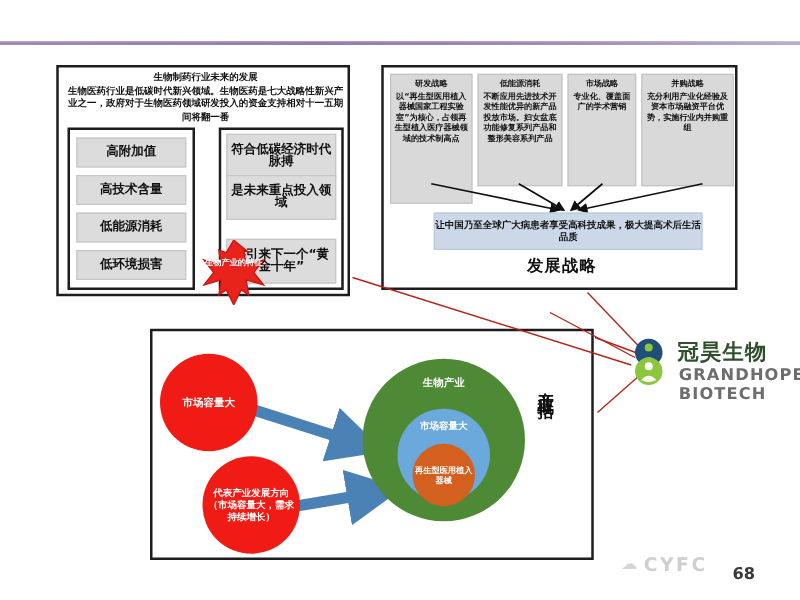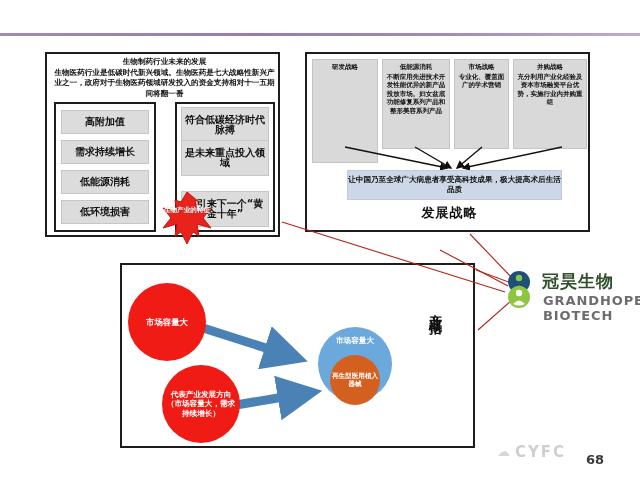--- a/index.html
+++ b/index.html
@@ -154,21 +154,21 @@
 
   <div class="panel" id="panel-left">
 
     <div class="lead">
       <span class="t1">生物制药行业未来的发展</span>
       <span>生物医药行业是低碳时代新兴领域。生物医药是七大战略性新兴产业之一，政府对于生物医药领域研发投入的资金支持相对十一五期间将翻一番</span>
     </div>
 
     <div id="inner-left">
       <div class="grey-chip c0">高附加值</div>
-      <div class="grey-chip c1">需求持续增长</div>
+      <div class="grey-chip c1">高技术含量</div>
       <div class="grey-chip c2">低能源消耗</div>
       <div class="grey-chip c3">低环境损害</div>
     </div>
 
     <div id="inner-right">
       <div class="grey-chip c0">符合低碳经济时代脉搏</div>
       <div class="grey-chip c1">是未来重点投入领域</div>
       <div class="grey-chip c2">将引来下一个“黄金十年”</div>
     </div>
 
@@ -177,20 +177,21 @@
         <polygon points="28,0 40,10 36,8 38,20 52,16 44,26 52,36 38,32 40,44 34,40 28,52 22,40 16,44 18,32 4,36 12,26 4,16 18,20 16,8 22,10" fill="#e8231c" stroke="#c21610" stroke-width="1"></polygon>
       </svg>
       <div class="sb-label">生物产业的特征</div>
     </div>
   </div>
 
   <div class="panel" id="panel-right">
 
     <div class="strat s0">
       <span class="hd">研发战略</span>
+      <span>以“再生型医用植入器械国家工程实验室”为核心，占领再生型植入医疗器械领域的技术制高点</span>
     </div>
     <div class="strat s1">
       <span class="hd">低能源消耗</span>
       <span>不断应用先进技术开发性能优异的新产品投放市场。妇女盆底功能修复系列产品和整形美容系列产品</span>
     </div>
     <div class="strat s3">
       <span class="hd">并购战略</span>
       <span>充分利用产业化经验及资本市场融资平台优势，实施行业内并购重组</span>
     </div>
     <div class="strat s2">
@@ -222,20 +223,23 @@
           <path d="M0,0 L5,2.5 L0,5 z" fill="#4a82b6"></path>
         </marker>
       </defs>
       <line x1="78" y1="62" x2="172" y2="92" stroke="#4a82b6" stroke-width="9" marker-end="url(#bh)"></line>
       <line x1="114" y1="140" x2="186" y2="128" stroke="#4a82b6" stroke-width="9" marker-end="url(#bh)"></line>
     </svg>
 
     <div class="red-circle" id="rc0">市场容量大</div>
     <div class="red-circle" id="rc1">代表产业发展方向（市场容量大，需求持续增长）</div>
 
+    <div class="v-circle" id="vc-green">
+      <span>生物产业</span>
+    </div>
     <div class="v-circle" id="vc-blue">
       <span>市场容量大</span>
     </div>
     <div class="v-circle" id="vc-orange">
       <span>再生型医用植入器械</span>
     </div>
 
     <div id="vert-title">产业概括</div>
   </div>
 

